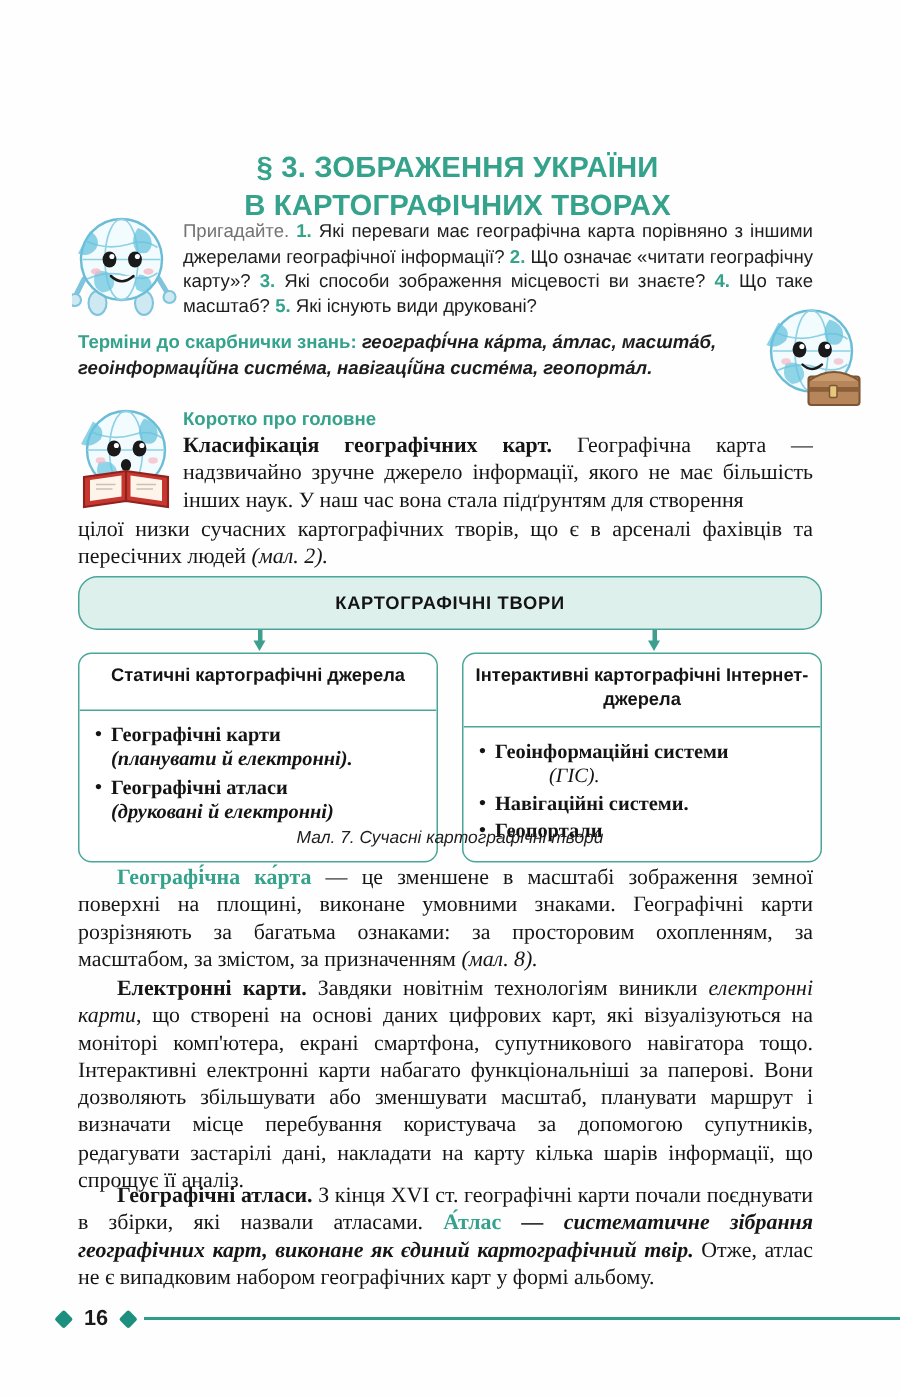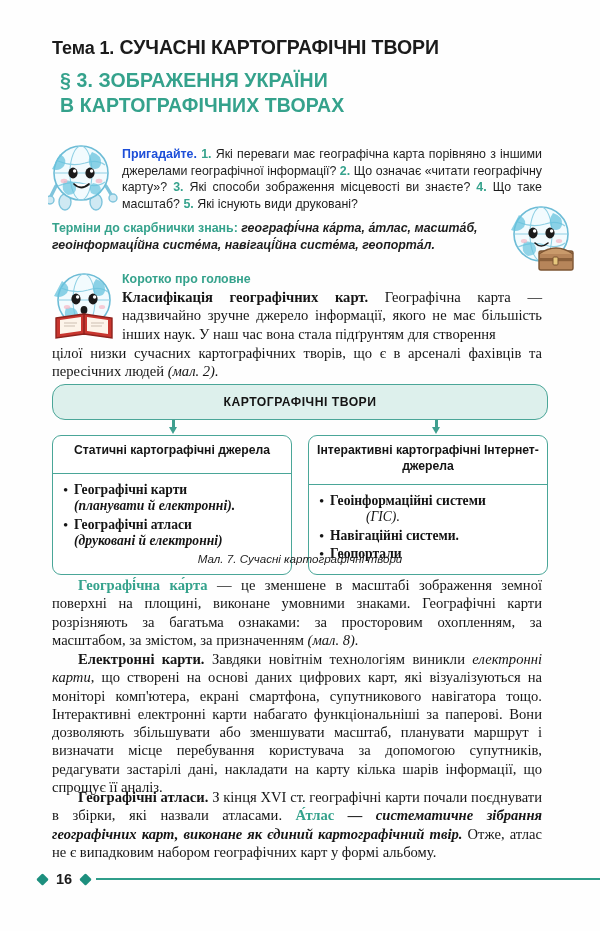--- a/index.html
+++ b/index.html
@@ -34,43 +34,43 @@
     letter-spacing: -0.1px;
     white-space: nowrap;
   }
   .topic-line .topic-prefix { font-size: 18px; }
 
   
   .para-heading {
     position: absolute;
     left: 60px;
     right: 50px;
-    top: 68px;
-    text-align: left;
+    top: 100px;
+    text-align: center;
     font-family: "Liberation Sans", "DejaVu Sans", sans-serif;
     font-weight: bold;
     font-size: 19.5px;
     line-height: 25px;
     color: #35a28c;
     letter-spacing: 0.1px;
   }
 
   
   .recall {
     position: absolute;
     left: 122px;
     top: 146px;
     width: 420px;
     font-family: "Liberation Sans", "DejaVu Sans", sans-serif;
     font-size: 12.4px;
     line-height: 16.6px;
     text-align: justify;
     color: #1d1d1d;
   }
-  .recall b.lead { color: #1d4ed8; font-weight: bold; }
+  .recall b.lead { color: #737373; font-weight: normal; }
   .recall .num { color: #35a28c; font-weight: bold; }
 
   
   .terms {
     position: absolute;
     left: 52px;
     top: 220px;
     width: 442px;
     font-family: "Liberation Sans", "DejaVu Sans", sans-serif;
     font-size: 12.4px;
@@ -265,24 +265,20 @@
   .mascot { position: absolute; }
   .m1 { left: 48px; top: 142px; width: 74px; height: 78px; }
   .m2 { left: 48px; top: 272px; width: 78px; height: 74px; }
   .m3 { left: 508px; top: 202px; width: 78px; height: 74px; }
 </style>
 </head>
 <body>
 
 <div class="page">
 
-  <div class="topic-line">
-    <span class="topic-prefix">Тема 1.</span>
-    <span>СУЧАСНІ КАРТОГРАФІЧНІ ТВОРИ</span>
-  </div>
 
   <div class="para-heading">
     <div>§ 3. ЗОБРАЖЕННЯ УКРАЇНИ</div>
     <div>В КАРТОГРАФІЧНИХ ТВОРАХ</div>
   </div>
 
   <div class="mascot m1">
     <svg viewBox="0 0 74 78" width="74" height="78" aria-hidden="true">
       <g>
         <ellipse cx="17" cy="60" rx="6" ry="8" fill="#cfe9f3" stroke="#7fc4dc" stroke-width="1.4"></ellipse>

